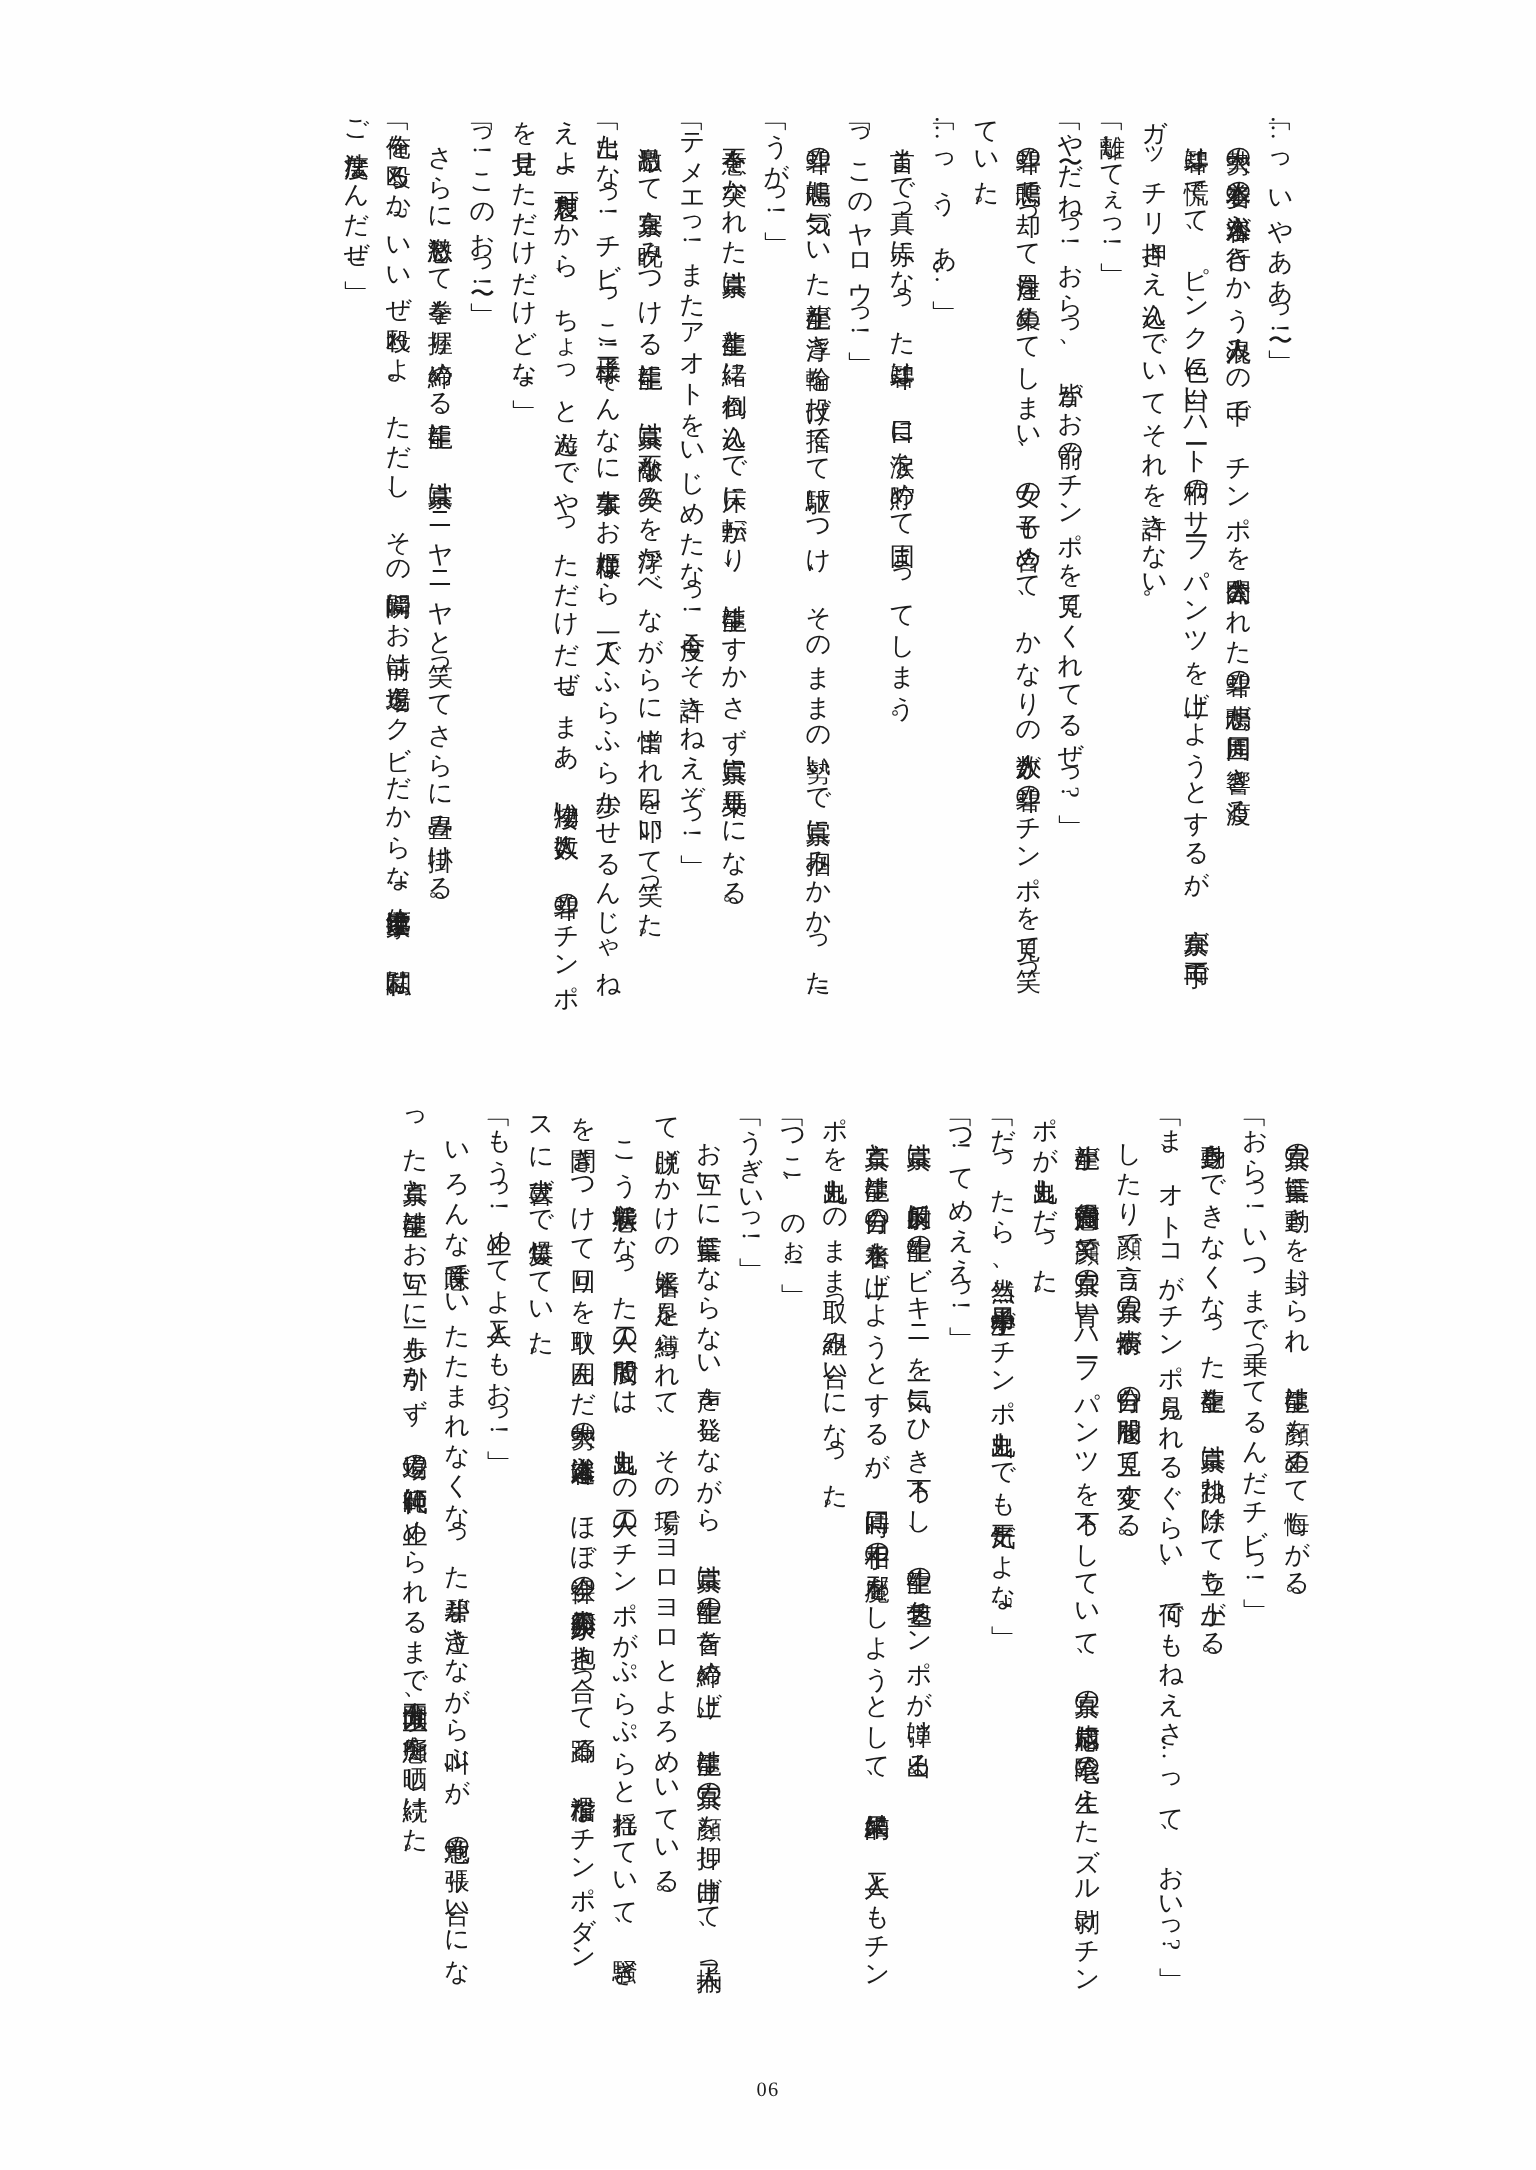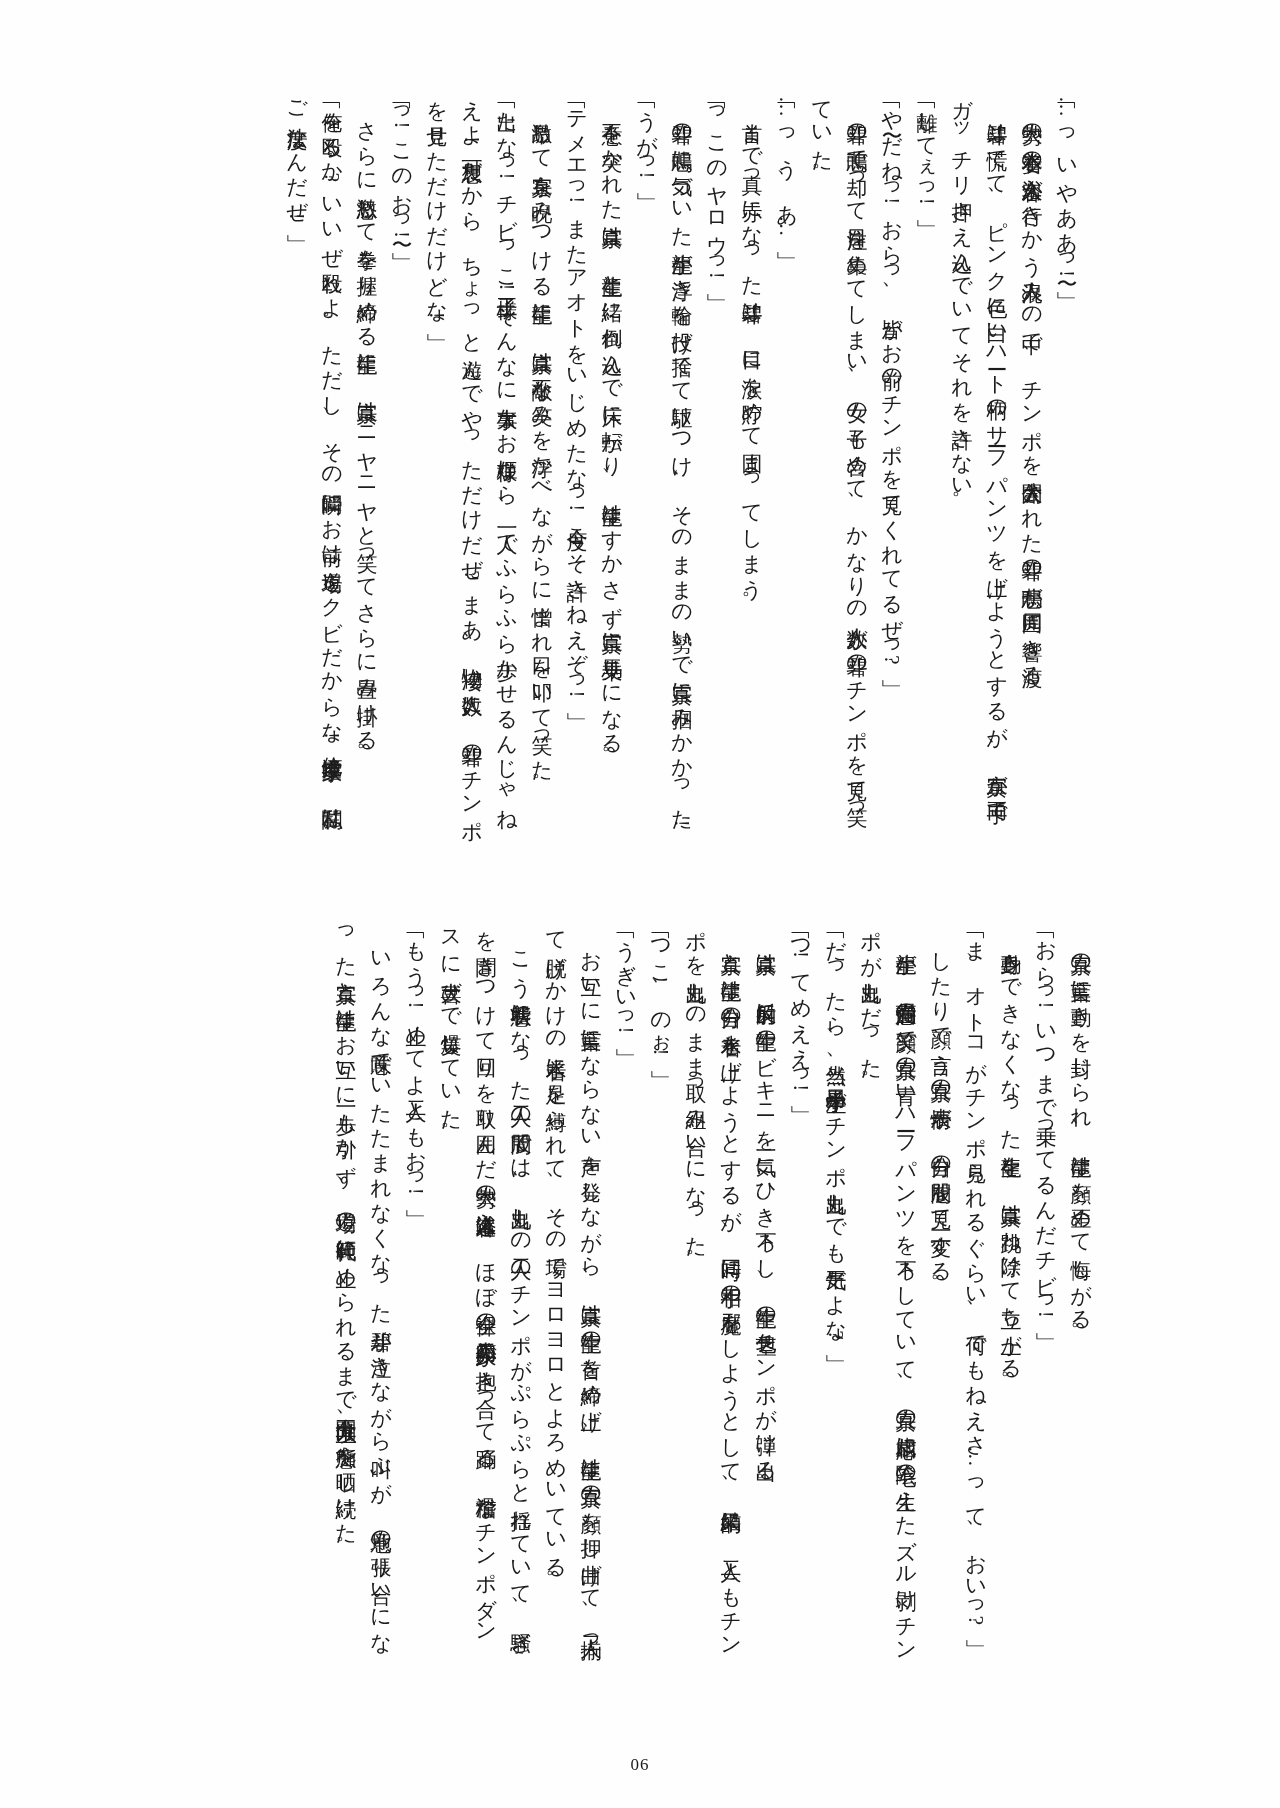--- a/index.html
+++ b/index.html
@@ -46,21 +46,20 @@
   .pageno {
     position: absolute;
     left: 0;
     right: 0;
     top: 1732px;
     text-align: center;
     font-family: "Liberation Serif", "DejaVu Serif", serif;
     font-size: 17px;
     color: #1c1c1c;
     letter-spacing: 1px;
-    margin-top: 23px;
   }
 </style>
 </head>
 <body>
 
 <div class="page">
   <section class="tblock top">
       <p class="dialogue">「…っいやああっ〜!」</p>
       <p>大勢の水着姿の入浴客が行きかう人混みの中で、チンポを大公開された碧斗の悲鳴が周囲に響き渡る。</p>
       <p>碧斗は慌てて、ピンク色に白いハート柄のサーフパンツを上げようとするが、宗真が両手でガッチリ押さえ込んでいてそれを許さない。</p>

